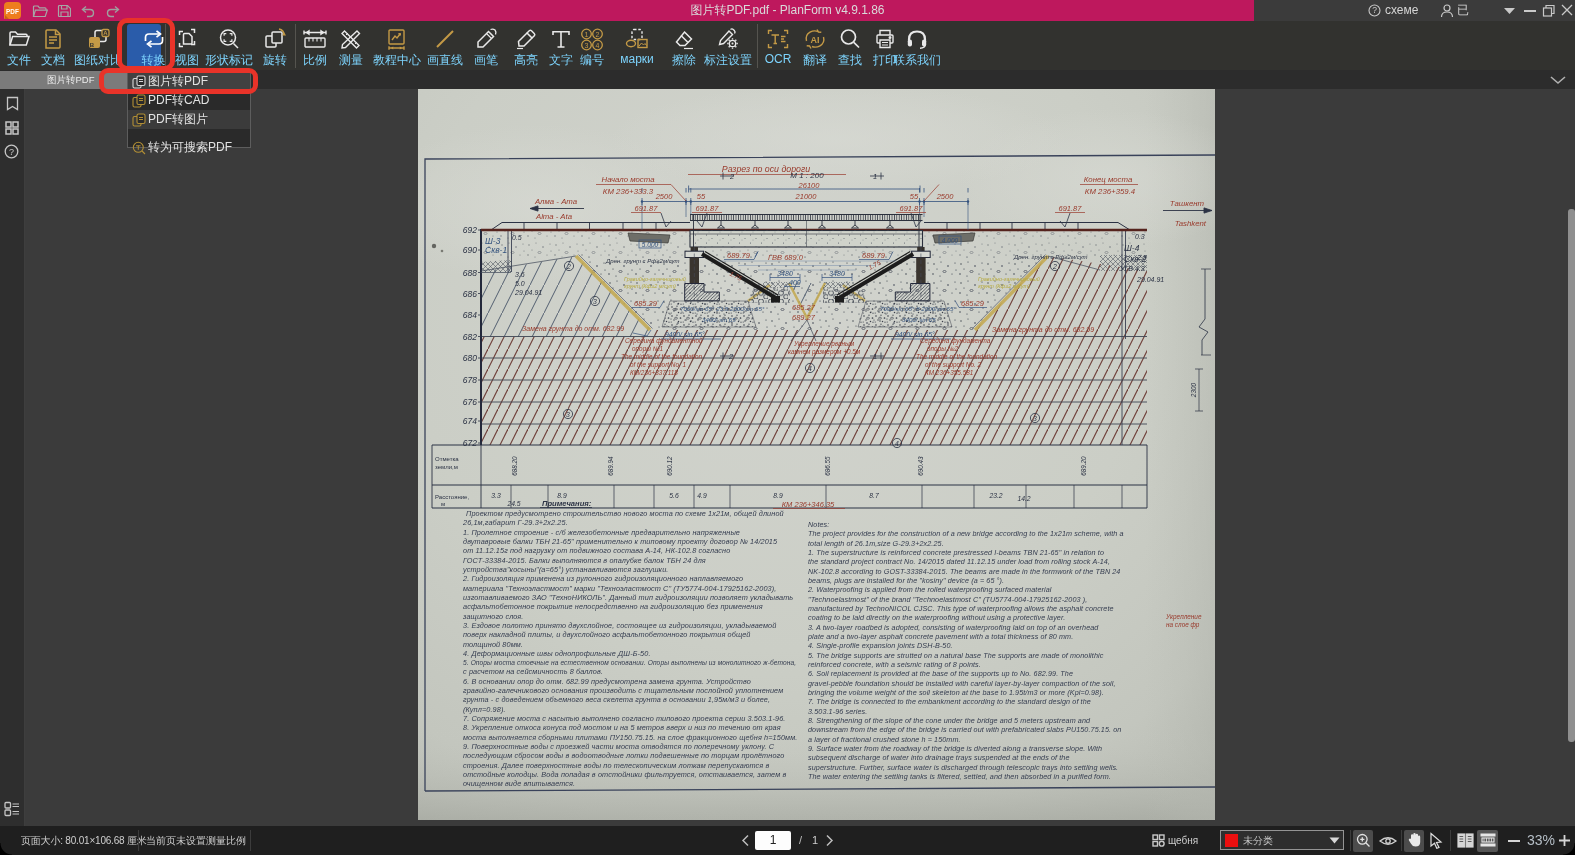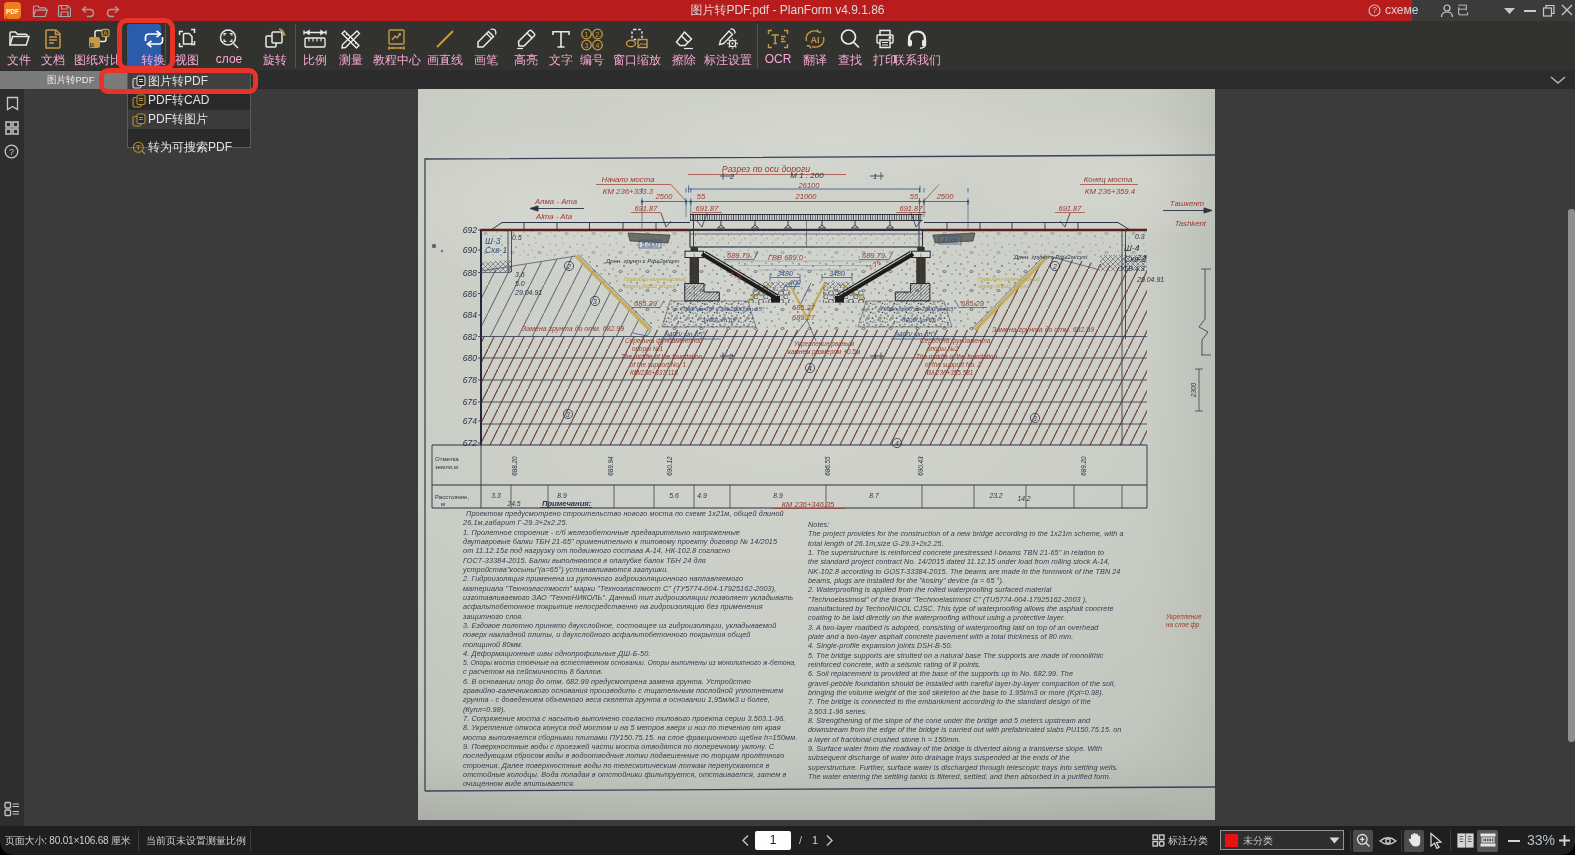--- a/index.html
+++ b/index.html
@@ -1,24 +1,24 @@
 <!DOCTYPE html>
 <html><head><meta charset="utf-8">
 <style>
 *{margin:0;padding:0;box-sizing:border-box}
 html,body{width:1575px;height:855px;overflow:hidden;background:#3b3b3b;font-family:"Liberation Sans",sans-serif}
 .abs{position:absolute}
-#titlebar{position:absolute;left:0;top:0;width:1412px;height:21px;background:#b91c1c}
+#titlebar{position:absolute;left:0;top:0;width:1254px;height:21px;background:#be185d}
 #toolbar{position:absolute;left:0;top:21px;width:1575px;height:49px;background:#32322f}
 #subbar{position:absolute;left:0;top:70px;width:1575px;height:19px;background:#2c2c2c}
 #sidebar{position:absolute;left:0;top:89px;width:25px;height:737px;background:#2e2e2e;border-right:1px solid #3e3e3e}
 #canvas{position:absolute;left:26px;top:89px;width:1549px;height:737px;background:#3b3b3b}
 #statusbar{position:absolute;left:0;top:826px;width:1575px;height:29px;background:#1f1f1f}
 .tbi{position:absolute;top:0;height:49px;text-align:center}
-.tbi .lab{position:absolute;width:100%;top:31px;font-size:12px;color:#f9a8d4;white-space:nowrap;text-align:center}
+.tbi .lab{position:absolute;width:100%;top:31px;font-size:12px;color:#7dd3fc;white-space:nowrap;text-align:center}
 .tbi svg{position:absolute;top:6px;left:50%;transform:translateX(-50%)}
 .tsep{position:absolute;top:3px;width:1px;height:44px;background:#55544f}
 .mrow{position:absolute;left:0;width:122px;height:19px;color:#e2e2e2;font-size:12px;line-height:19px}
 .mrow svg{position:absolute;left:4px;top:3px}
 .mrow span{position:absolute;left:20px;top:0}
 .ssep{position:absolute;top:4px;width:1px;height:21px;background:#3c3c3c}
 .stxt{position:absolute;top:0;height:29px;line-height:29px;font-size:10px;color:#cfcfcf;white-space:nowrap}
 </style></head>
 <body>
 
@@ -111,21 +111,21 @@
         <path d="M8.5,17 V7.5 Q8.5,6.5 9.5,6.5 H14 L17,9.5 V16 Q17,17 16,17 Z"></path>
       </svg>
       <div class="lab">视图</div>
     </div>
 <div class="tbi" style="left:201px;width:56px">
       <svg width="24" height="24" fill="none" stroke="#e9e9e9" stroke-width="1.5">
         <circle cx="11" cy="10.5" r="7.5"></circle>
         <path d="M16.5,16.5 L21,21"></path>
         <path d="M9.3,6.6 H7.1 V8.8 M12.7,6.6 h2.2 V8.8 M9.3,14.4 H7.1 V12.2 M12.7,14.4 h2.2 V12.2" stroke-width="1.2"></path>
       </svg>
-      <div class="lab">слое</div>
+      <div class="lab">形状标记</div>
     </div>
 <div class="tbi" style="left:255px;width:40px">
       <svg width="26" height="24" fill="none">
         <rect x="4" y="9" width="10" height="11" rx="1" stroke="#e9e9e9" stroke-width="1.5"></rect>
         <rect x="10" y="5" width="10" height="11" rx="1" stroke="#e9e9e9" stroke-width="1.5" fill="#32322f"></rect>
         <path d="M17,2 Q22,3 22,8" stroke="#c49a46" stroke-width="1.5"></path>
         <path d="M20,8.5 L22.2,5.6 L24,8.5 Z" fill="#c49a46" stroke="none"></path>
       </svg>
       <div class="lab">旋转</div>
     </div>
@@ -200,21 +200,21 @@
       </svg>
       <div class="lab">编号</div>
     </div>
 <div class="tbi" style="left:609px;width:56px">
       <svg width="26" height="24" fill="none">
         <rect x="8" y="2.5" width="10" height="10" rx="2" stroke="#e9e9e9" stroke-width="1.4" stroke-dasharray="2.5 1.8"></rect>
         <ellipse cx="7" cy="16.5" rx="4.5" ry="3.2" stroke="#c49a46" stroke-width="1.4"></ellipse>
         <rect x="14" y="12.5" width="9" height="8" stroke="#c49a46" stroke-width="1.4"></rect>
         <path d="M15,19 l2.5,-3 l2,2 l1.5,-1.5 l1.5,2" stroke="#c49a46" stroke-width="1"></path>
       </svg>
-      <div class="lab">窗口缩放</div>
+      <div class="lab">марки</div>
     </div>
 <div class="tbi" style="left:665px;width:38px">
       <svg width="24" height="24" fill="none" stroke="#e9e9e9" stroke-width="1.5">
         <path d="M12.5,5 L19.5,12 L13,18.5 H8 L4.5,15 Z"></path>
         <path d="M9,8.5 L15.8,15.3"></path>
         <path d="M12,21.5 H21" stroke-width="1.2"></path>
       </svg>
       <div class="lab">擦除</div>
     </div>
 <div class="tbi" style="left:700px;width:56px">
@@ -751,40 +751,40 @@
         <circle cx="6.3" cy="6.3" r="5"></circle>
         <path d="M10,10 L13,13"></path>
         <path d="M4,4.8 h4.6 M6.3,4.8 v4" stroke-width="1"></path>
       </svg>
       <span>转为可搜索PDF</span>
     </div>
 </div>
 <div class="abs" style="left:117px;top:18px;width:58px;height:53px;border:5px solid #e93329;border-radius:10px"></div>
 <div class="abs" style="left:99px;top:68px;width:159px;height:26px;border:5px solid #e93329;border-radius:9px"></div>
 <div id="statusbar">
-<div class="stxt" style="left:5px;letter-spacing:-0.2px">页面大小: 80.01×106.68 厘米</div>
+<div class="stxt" style="left:21px;letter-spacing:-0.2px">页面大小: 80.01×106.68 厘米</div>
 <div class="ssep" style="left:138px"></div>
 <div class="stxt" style="left:146px">当前页未设置测量比例</div>
 <div class="ssep" style="left:250px"></div>
 <svg class="abs" style="left:741px;top:8px" width="9" height="13" fill="none" stroke="#bdbdbd" stroke-width="1.5">
       <path d="M7,1.5 L2,6.5 L7,11.5"></path>
     </svg>
 <div class="abs" style="left:755px;top:5px;width:36px;height:19px;background:#fdfdfd;border-radius:2px;color:#222;font-size:12px;line-height:19px;text-align:center">1</div>
 <div class="stxt" style="left:799px;color:#bdbdbd;font-size:11px">/</div>
 <div class="stxt" style="left:812px;font-size:11px">1</div>
 <svg class="abs" style="left:825px;top:8px" width="9" height="13" fill="none" stroke="#bdbdbd" stroke-width="1.5">
       <path d="M2,1.5 L7,6.5 L2,11.5"></path>
     </svg>
 <svg class="abs" style="left:1152px;top:8px" width="13" height="13" fill="none" stroke="#c8c8c8" stroke-width="1.4">
       <rect x="1" y="1" width="4.5" height="4.5"></rect>
       <rect x="7.5" y="1" width="4.5" height="4.5"></rect>
       <rect x="1" y="7.5" width="4.5" height="4.5"></rect>
       <circle cx="9.7" cy="9.7" r="2.4"></circle>
     </svg>
-<div class="stxt" style="left:1168px">标注分类</div>
+<div class="stxt" style="left:1168px">щебня</div>
 <div class="abs" style="left:1220px;top:4px;width:124px;height:20px;background:#2e2e2e;border:1.5px solid #949494"></div>
 <div class="abs" style="left:1225px;top:7.5px;width:13px;height:13px;background:#ec0f0f"></div>
 <div class="stxt" style="left:1243px;color:#c9c9c9">未分类</div>
 <svg class="abs" style="left:1329px;top:11px" width="11" height="7">
       <path d="M0.5,0.5 H10.5 L5.5,6.5 Z" fill="#d8d8d8"></path>
     </svg>
 <div class="ssep" style="left:1350px"></div>
 <div class="abs" style="left:1353px;top:3.5px;width:20px;height:22px;background:#4c4c4c;border-radius:2px"></div>
 <svg class="abs" style="left:1356px;top:6.5px" width="15" height="15" fill="none" stroke="#e2e2e2" stroke-width="1.3">
       <circle cx="6.3" cy="6.3" r="4.8"></circle>

